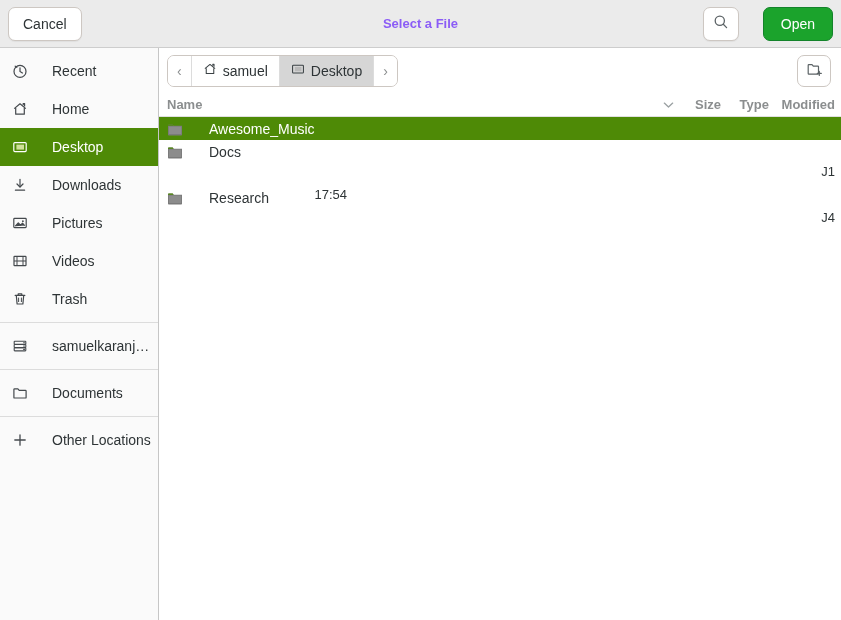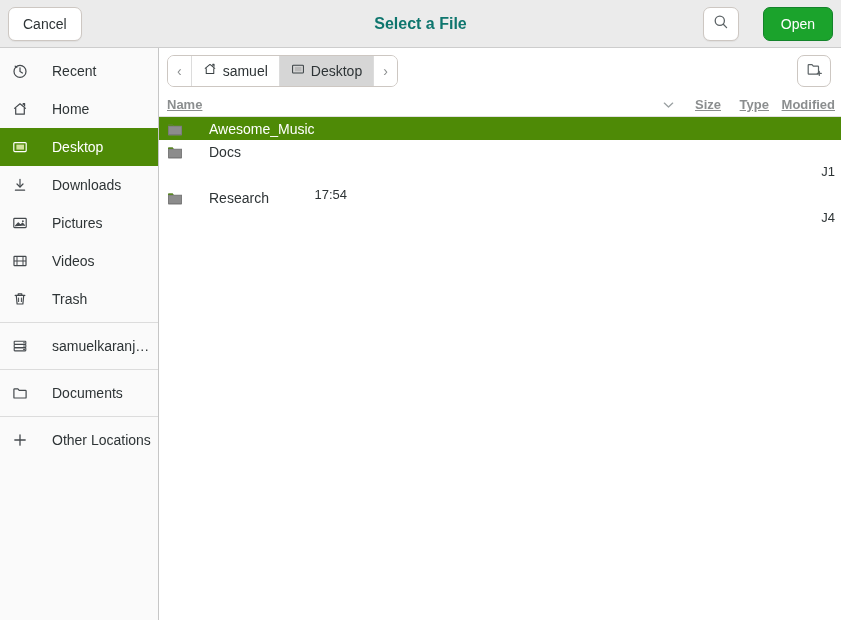--- a/index.html
+++ b/index.html
@@ -33,21 +33,21 @@
     padding: 0 14px;
     font-size: 14px;
     color: #2e3436;
     display: flex; align-items: center; justify-content: center;
     cursor: pointer;
     box-shadow: 0 1px 1px rgba(0,0,0,0.05);
   }
   .hb-title {
     position: absolute; left: 0; right: 0; top: 0; bottom: 0;
     display: flex; align-items: center; justify-content: center;
-    font-weight: bold; font-size: 16px; color: #0f766e;
+    font-weight: bold; font-size: 13px; color: #8b5cf6;
     pointer-events: none;
   }
   .hb-right { margin-left: auto; display: flex; align-items: center; gap: 24px; z-index: 2; }
   .hb-icon-btn {
     width: 36px; height: 34px;
     background: #ffffff;
     border: 1px solid #cdc7c2;
     border-radius: 7px;
     display: flex; align-items: center; justify-content: center;
     cursor: pointer;
@@ -138,21 +138,20 @@
   
   .list-head {
     display: flex; align-items: center;
     height: 24px; flex: 0 0 24px;
     border-bottom: 1px solid #e0e0e0;
     font-size: 13px;
     color: #8b8e8f;
     font-weight: bold;
     background: #ffffff;
     padding-left: 8px;
-    text-decoration: underline;
   }
   .col-name { flex: 1 1 auto; display: flex; align-items: center; min-width: 0; }
   .col-sort { width: 26px; display: flex; align-items: center; justify-content: center; color: #8b8e8f; }
   .col-size { width: 44px; text-align: right; padding-right: 4px; }
   .col-type { width: 48px; text-align: right; padding-right: 4px; }
   .col-mod  { width: 68px; text-align: right; padding-right: 6px; }
 
   .rows { flex: 1 1 auto; overflow: hidden; }
   .row {
     display: flex; align-items: center;

